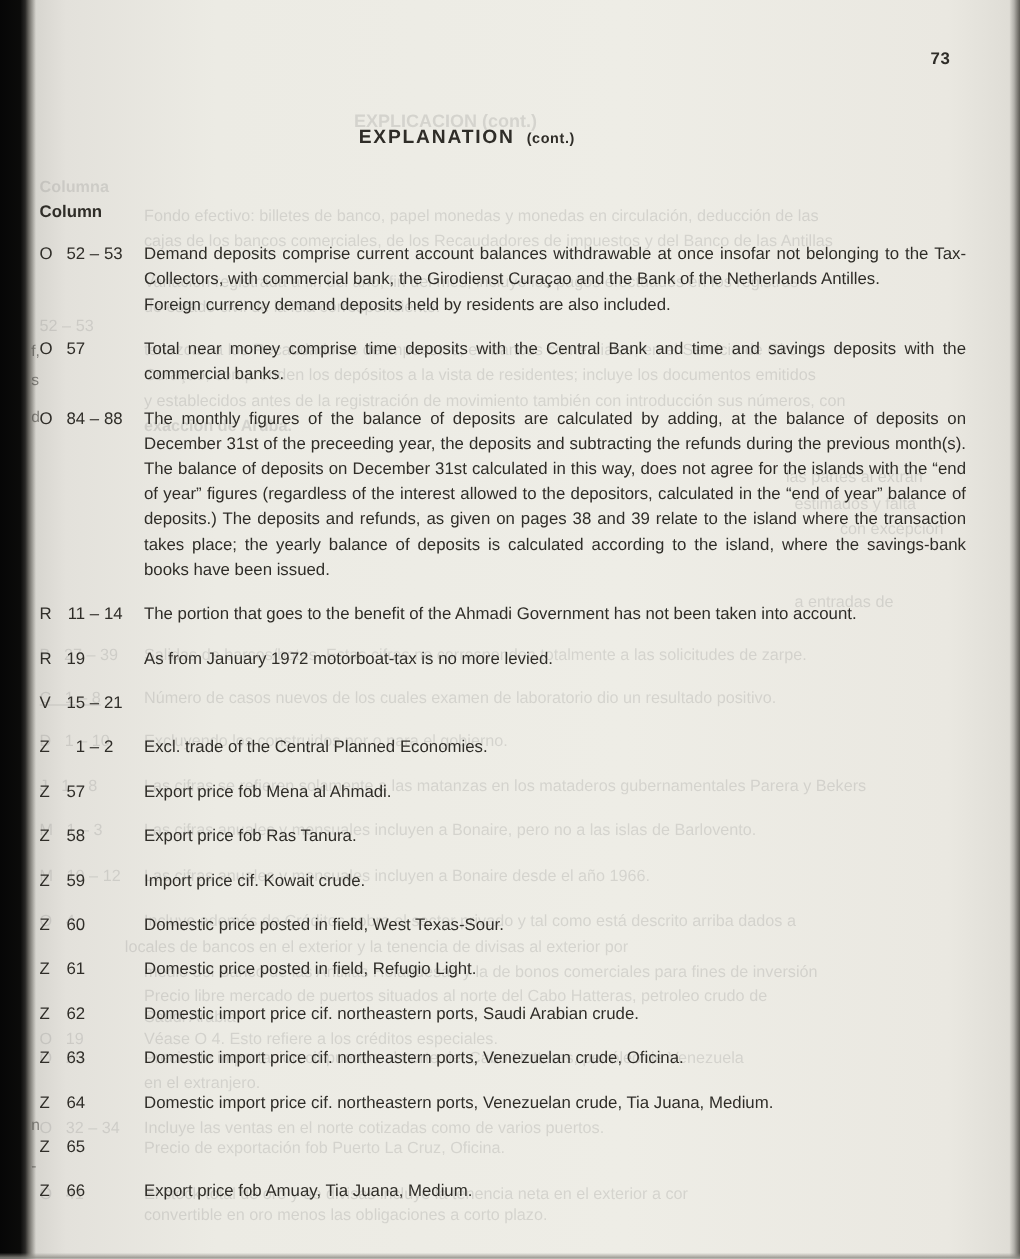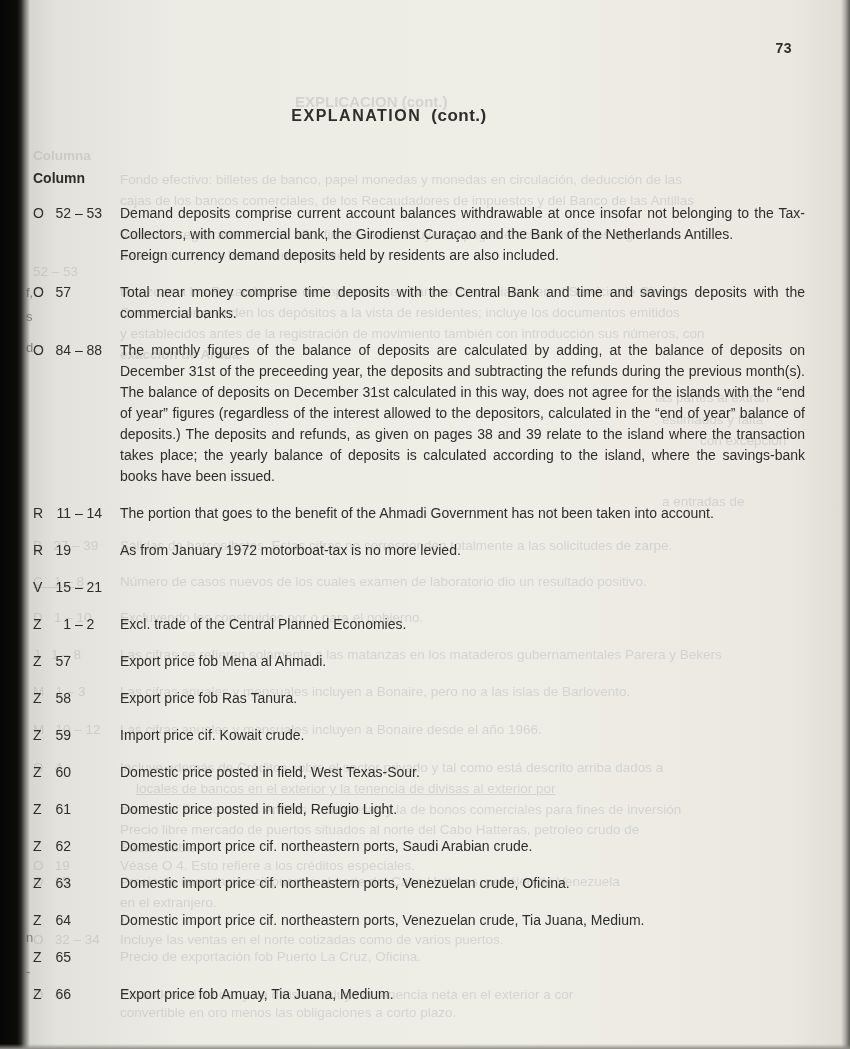--- a/index.html
+++ b/index.html
@@ -11,21 +11,21 @@
   }
   .edge-left{position:absolute;left:0;top:0;width:30px;height:100%;
     background:linear-gradient(90deg,#060606 0px,#0b0b0a 17px,#2a2927 21px,#6b6963 24px,rgba(107,105,99,0) 30px);}
   .edge-right{position:absolute;right:0;top:0;width:9px;height:100%;
     background:linear-gradient(90deg,rgba(0,0,0,0) 0px,#b2b0aa 4px,#5a5852 9px);}
   .edge-bottom{position:absolute;left:0;bottom:0;width:100%;height:5px;
     background:linear-gradient(0deg,#8f8d86,rgba(143,141,134,0));}
   .content{position:absolute;left:26px;top:0;right:0;padding:106px 45px 0 7px;}
   .page-number{position:absolute;top:40px;right:58px;font-size:14px;font-weight:bold;letter-spacing:.5px;}
   .title{ text-align:center;transform:translateX(-30px);font-size:16px;font-weight:bold;letter-spacing:1.5px;}
-  .title .suffix{font-size:17px;letter-spacing:.5px;margin-left:10px;}
+  .title .suffix{font-size:12px;letter-spacing:.5px;margin-left:10px;}
   .col-header{margin-top:44px;font-size:14px;font-weight:bold;}
   .entries{margin-top:17px;}
   .row{display:grid;grid-template-columns:21px 66px 1fr;margin-bottom:16px;font-size:14px;line-height:21px;}
   .row .code{white-space:pre;}
   .row .range{white-space:pre;}
   .row .range .n1{display:inline-block;width:17px;text-align:right;}
   .para{text-align:justify;}
   .ghost-layer{position:absolute;left:0;top:0;width:100%;height:100%;pointer-events:none;}
   .ghost{position:absolute;white-space:pre;color:#737373;opacity:.20;filter:blur(.4px);
     font-size:13.5px;line-height:20px;}
@@ -54,21 +54,21 @@
     <div class="ghost" style="top: 410px; left: 662px;">estimados y falta</div>
     <div class="ghost" style="top: 431px; left: 700px;">con excepción</div>
     <div class="ghost" style="top: 492px; left: 662px;">a entradas de</div>
     <div class="ghost" style="top: 536px; left: 120px;">Salidas de barcos/botes. Estas cifras no corresponden totalmente a las solicitudes de zarpe.</div>
     <div class="ghost" style="top: 572px; left: 120px;">Número de casos nuevos de los cuales examen de laboratorio dio un resultado positivo.</div>
     <div class="ghost" style="top: 608px; left: 120px;">Excluyendo los construidos por o para el gobierno.</div>
     <div class="ghost" style="top: 645px; left: 120px;">Las cifras se refieren solamente a las matanzas en los mataderos gubernamentales Parera y Bekers</div>
     <div class="ghost" style="top: 682px; left: 120px;">Las cifras anuales y mensuales incluyen a Bonaire, pero no a las islas de Barlovento.</div>
     <div class="ghost" style="top: 720px; left: 120px;">Las cifras anuales y mensuales incluyen a Bonaire desde el año 1966.</div>
     <div class="ghost" style="top: 758px; left: 120px;">Incluye además de Créditos sobre el sector privado y tal como está descrito arriba dados a</div>
-    <div class="ghost" style="top: 779px; left: 136px; text-decoration: underline;">locales de bancos en el exterior y la tenencia de divisas al exterior por</div>
+    <div class="ghost" style="top: 779px; left: 104px;">locales de bancos en el exterior y la tenencia de divisas al exterior por</div>
     <div class="ghost" style="top: 800px; left: 120px;">medio del Banco de las Antillas Holandesas y la de bonos comerciales para fines de inversión</div>
     <div class="ghost" style="top: 820px; left: 120px;">Precio libre mercado de puertos situados al norte del Cabo Hatteras, petroleo crudo de</div>
     <div class="ghost" style="top: 838px; left: 120px;">Saudi Arabia.</div>
     <div class="ghost" style="top: 856px; left: 120px;">Véase O 4. Esto refiere a los créditos especiales.</div>
     <div class="ghost" style="top: 872px; left: 120px;">Precio de importación cif puertos al norte del Cabo Hatteras, petróleo de Venezuela</div>
     <div class="ghost" style="top: 893px; left: 120px;">en el extranjero.</div>
     <div class="ghost" style="top: 930px; left: 120px;">Incluye las ventas en el norte cotizadas como de varios puertos.</div>
     <div class="ghost" style="top: 947px; left: 120px;">Precio de exportación fob Puerto La Cruz, Oficina.</div>
     <div class="ghost" style="top: 985px; left: 120px;">El stock total de oro y de divisas incluye la tenencia neta en el exterior a cor</div>
     <div class="ghost" style="top: 1003px; left: 120px;">convertible en oro menos las obligaciones a corto plazo.</div>

